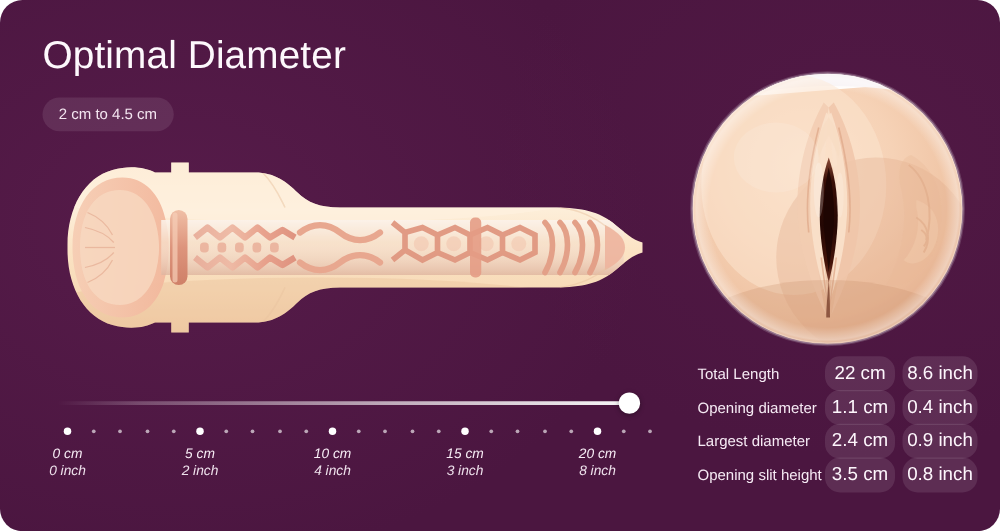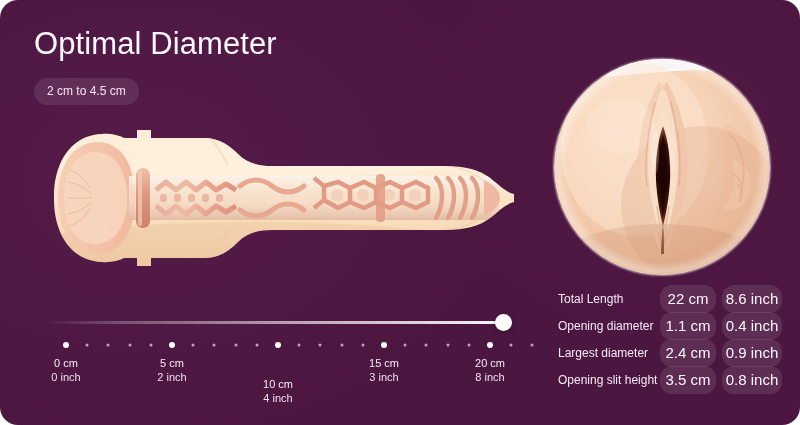--- a/index.html
+++ b/index.html
@@ -90,24 +90,25 @@
     width: 17px;
     height: 17px;
     border-radius: 50%;
     background: #ffffff;
     box-shadow: 0 1px 4px rgba(0,0,0,0.35);
   }
 
   
   #ruler {
     position: absolute;
-    left: 32px;
+    left: 20px;
     top: 338px;
     width: 500px;
     height: 60px;
+    font-style: italic;
   }
   #ruler-dots {
     position: absolute;
     left: 0;
     top: 0;
     width: 100%;
     height: 14px;
   }
   .tick {
     position: absolute;
@@ -384,21 +385,21 @@
       </div>
     <div id="ruler-labels">
         <div class="ruler-label" style="left: 34px;">
           <div class="cm">0 cm</div>
           <div class="inch">0 inch</div>
         </div>
         <div class="ruler-label" style="left: 140px;">
           <div class="cm">5 cm</div>
           <div class="inch">2 inch</div>
         </div>
-        <div class="ruler-label" style="left: 246px; margin-top: 21px;">
+        <div class="ruler-label" style="left: 246px;">
           <div class="cm">10 cm</div>
           <div class="inch">4 inch</div>
         </div>
         <div class="ruler-label" style="left: 352px;">
           <div class="cm">15 cm</div>
           <div class="inch">3 inch</div>
         </div>
         <div class="ruler-label" style="left: 458px;">
           <div class="cm">20 cm</div>
           <div class="inch">8 inch</div>

